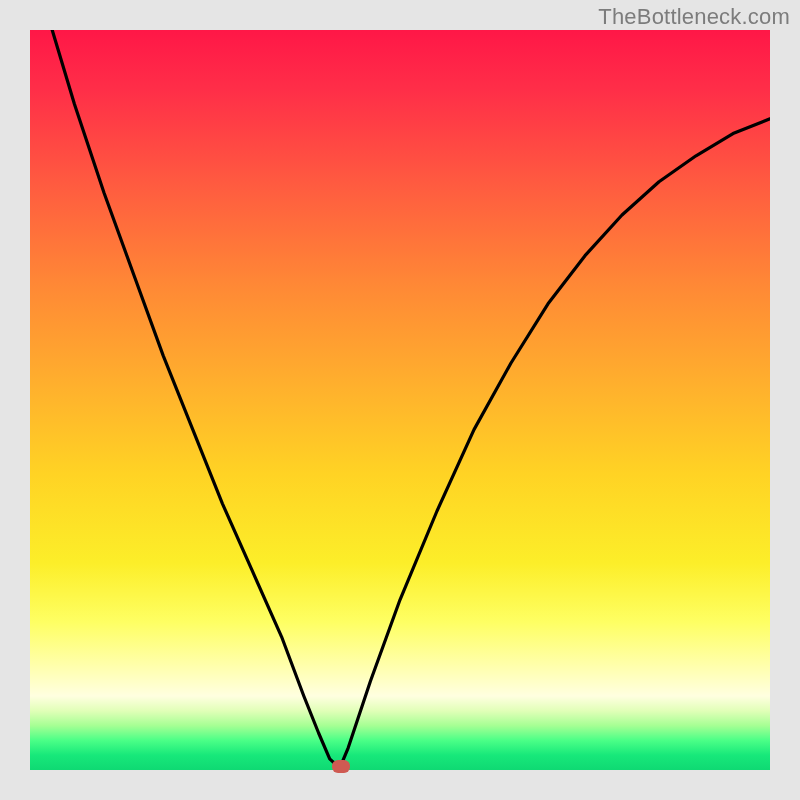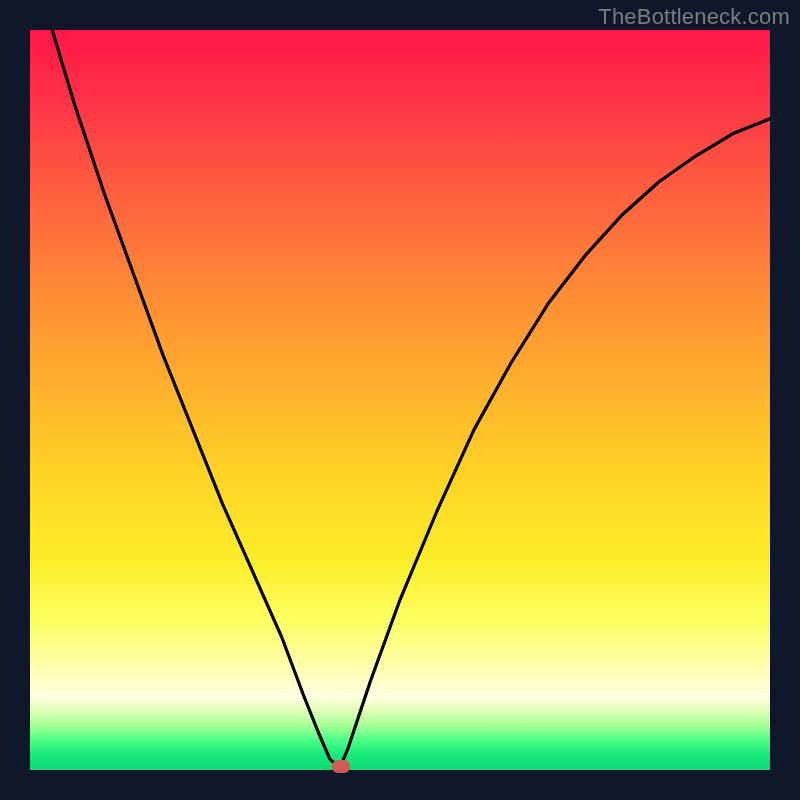--- a/index.html
+++ b/index.html
@@ -10,21 +10,21 @@
     background: #000;
     overflow: hidden;
     font-family: Arial, Helvetica, sans-serif;
   }
   .frame {
     position: absolute;
     top: 0;
     left: 0;
     width: 800px;
     height: 800px;
-    background: #0f172a;
+    background: #e5e5e5;
   }
   .plot-area {
     position: absolute;
     top: 30px;
     left: 30px;
     width: 740px;
     height: 740px;
     
     background: linear-gradient(
       to bottom,

